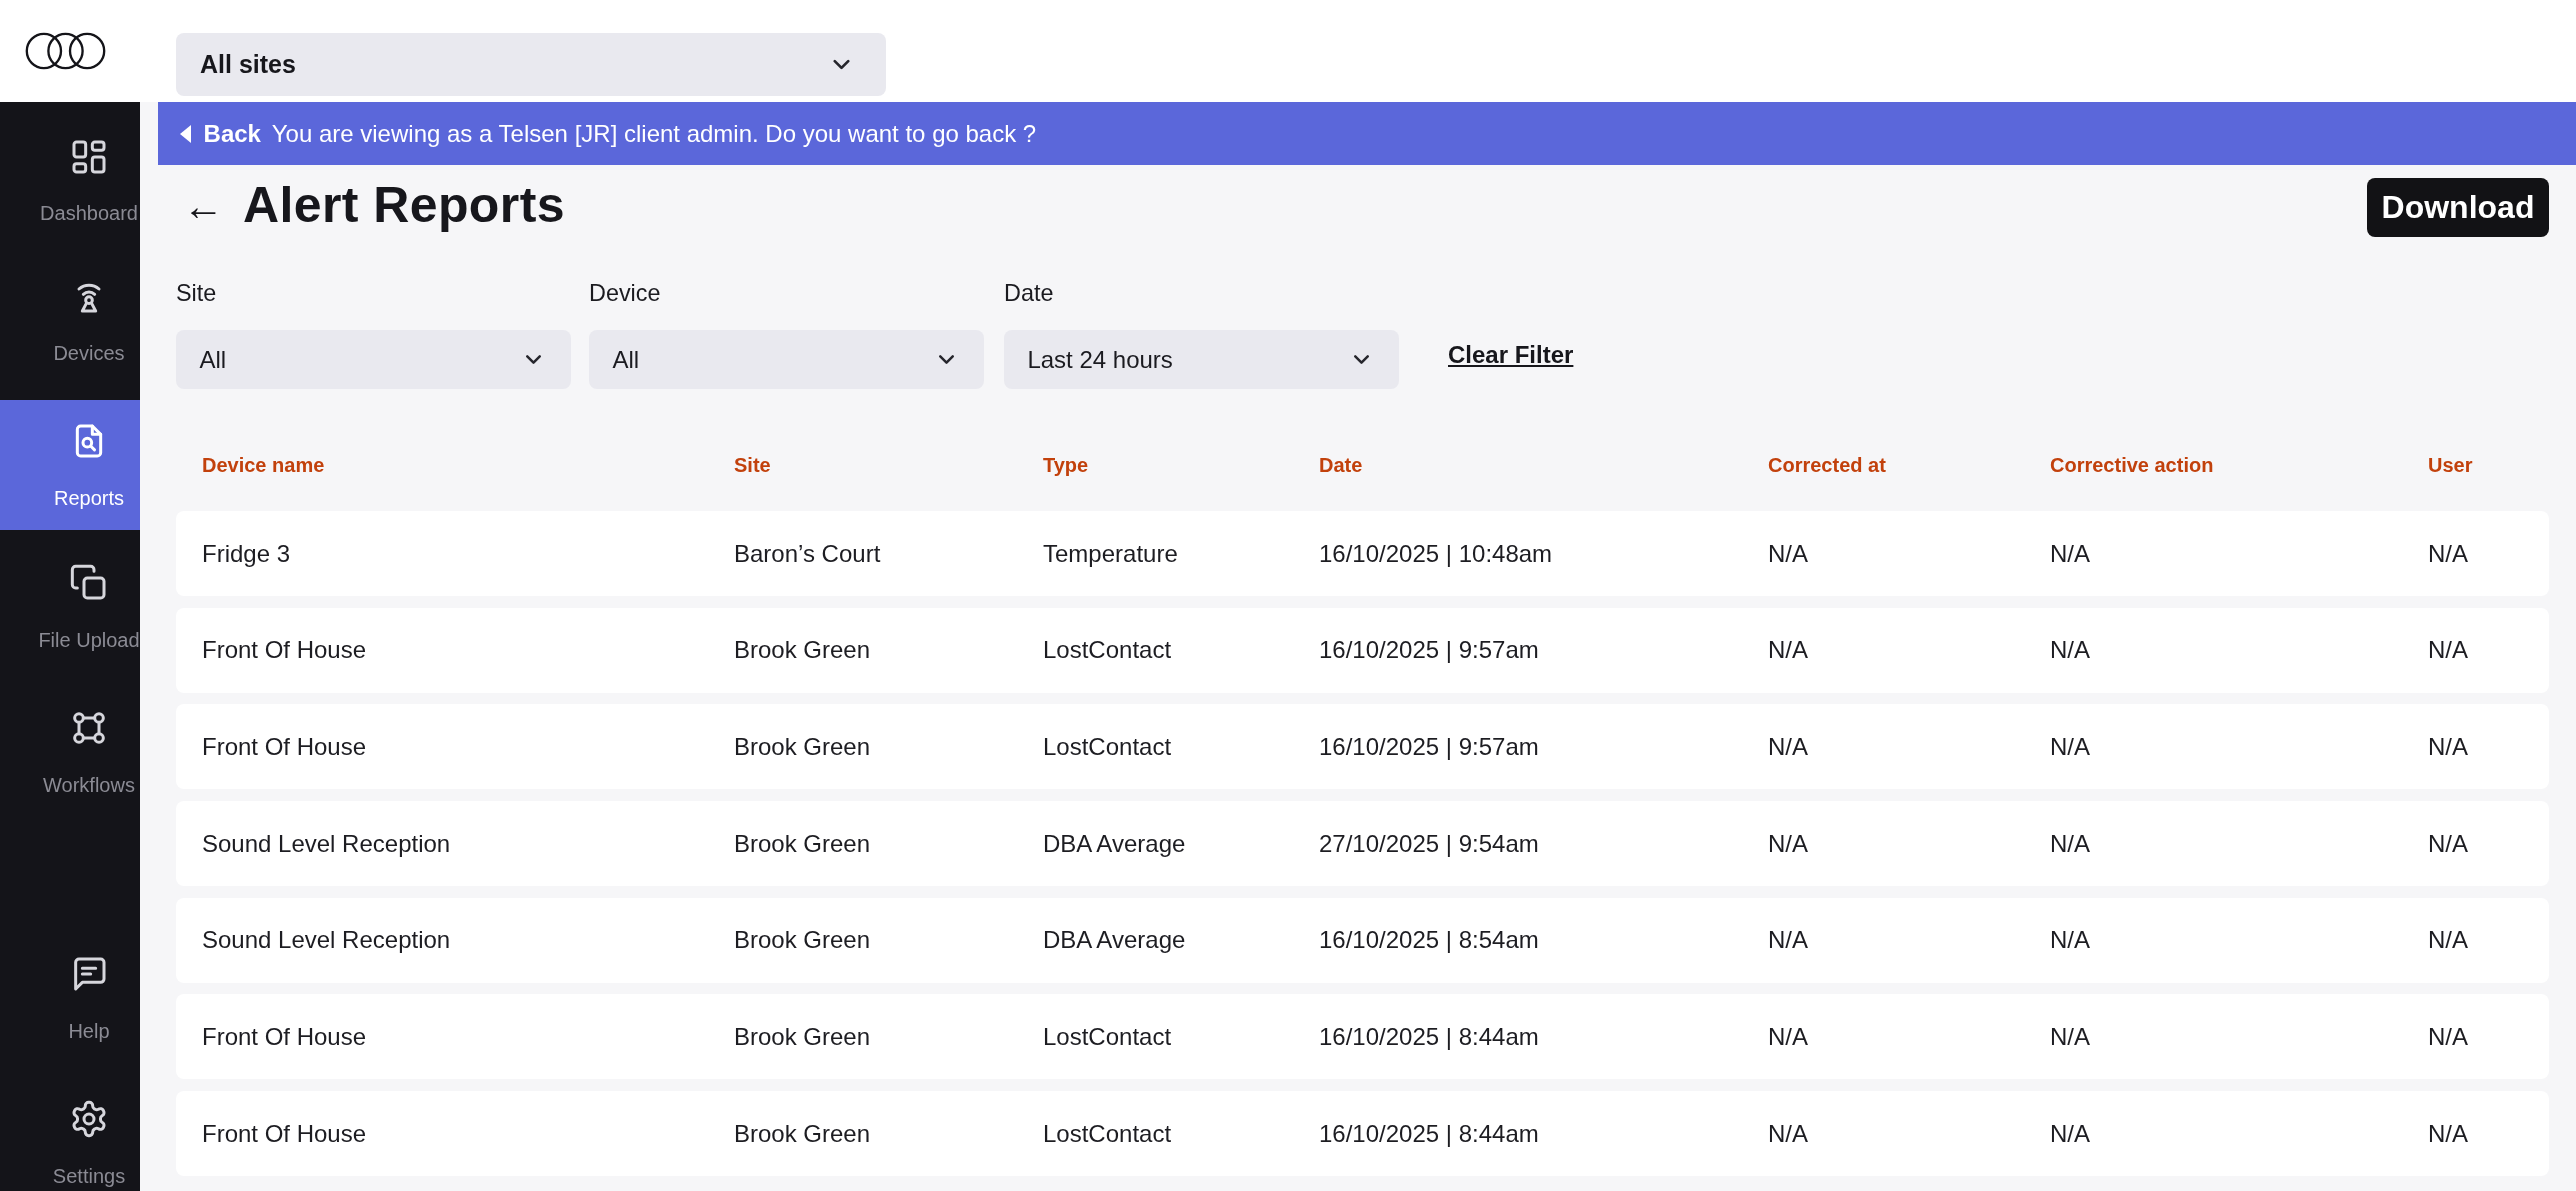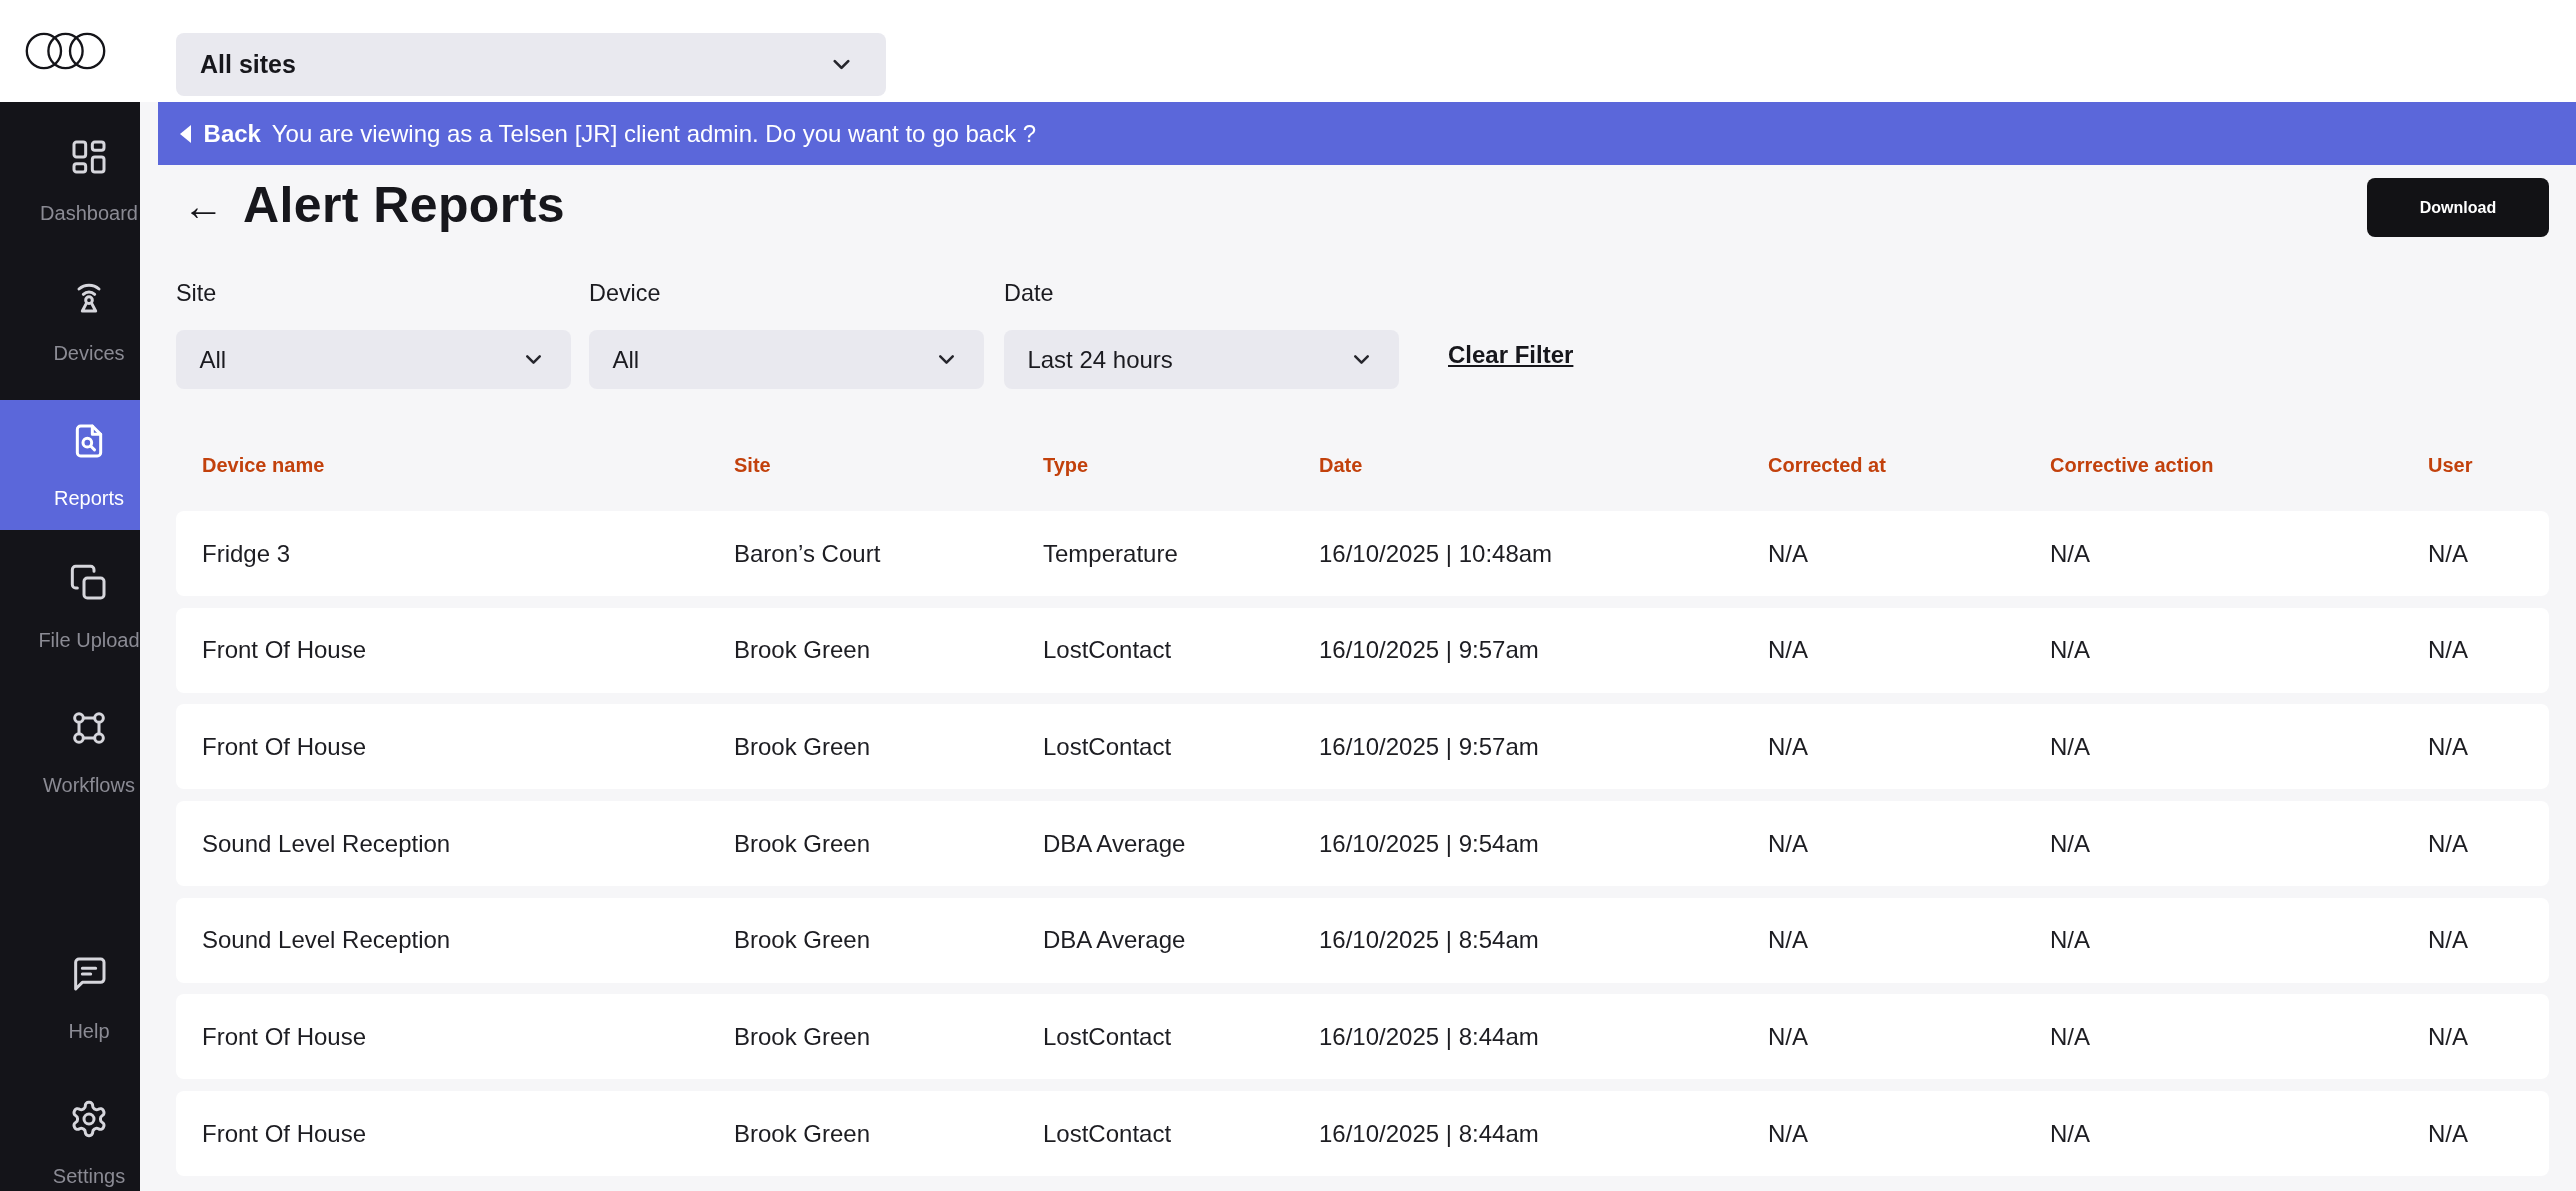--- a/index.html
+++ b/index.html
@@ -43,21 +43,21 @@
   .banner{position:absolute;left:18px;top:0;right:0;height:63px;background:var(--accent);
     display:flex;align-items:center;padding-left:22px;color:#ffffff;font-size:24px;cursor:pointer;}
   .banner .tri{width:0;height:0;border-top:9px solid transparent;border-bottom:9px solid transparent;
     border-right:11.7px solid #ffffff;margin-right:12.6px;flex:0 0 auto;}
   .banner .bback{font-weight:700;margin-right:10.8px;}
 
   .back-arrow{position:absolute;left:43px;top:77px;font-size:41px;line-height:54px;cursor:pointer;color:#17171c;}
   .page-title{position:absolute;left:103px;top:74px;font-size:50px;font-weight:700;letter-spacing:0.4px;}
   .download-btn{position:absolute;left:2227px;top:76px;width:182px;height:59px;
     background:var(--button-bg);color:#ffffff;border:none;border-radius:8px;
-    font-size:16px;font-weight:700;font-family:inherit;cursor:pointer;}
+    font-size:32px;font-weight:700;font-family:inherit;cursor:pointer;}
 
   .filter{position:absolute;top:178px;}
   .f-site{left:36px;}
   .f-device{left:449px;}
   .f-date{left:864px;}
   .flabel{font-size:23.4px;font-weight:400;color:#1b1b20;height:27px;}
   .fselect{margin-top:23.4px;width:395px;height:59px;background:var(--select-bg);border-radius:8px;
     display:flex;align-items:center;padding:0 25px 0 23.4px;cursor:pointer;}
   .fselect .val{font-size:24px;color:#1b1b20;}
   .fselect .chev{margin-left:auto;}
@@ -264,21 +264,21 @@
           <div class="tcell">LostContact</div>
           <div class="tcell">16/10/2025 | 9:57am</div>
           <div class="tcell">N/A</div>
           <div class="tcell">N/A</div>
           <div class="tcell">N/A</div>
         </div>
         <div class="trow grid">
           <div class="tcell">Sound Level Reception</div>
           <div class="tcell">Brook Green</div>
           <div class="tcell">DBA Average</div>
-          <div class="tcell">16/10/2025 | 9:54am</div>
+          <div class="tcell">27/10/2025 | 9:54am</div>
           <div class="tcell">N/A</div>
           <div class="tcell">N/A</div>
           <div class="tcell">N/A</div>
         </div>
         <div class="trow grid">
           <div class="tcell">Sound Level Reception</div>
           <div class="tcell">Brook Green</div>
           <div class="tcell">DBA Average</div>
           <div class="tcell">16/10/2025 | 8:54am</div>
           <div class="tcell">N/A</div>

